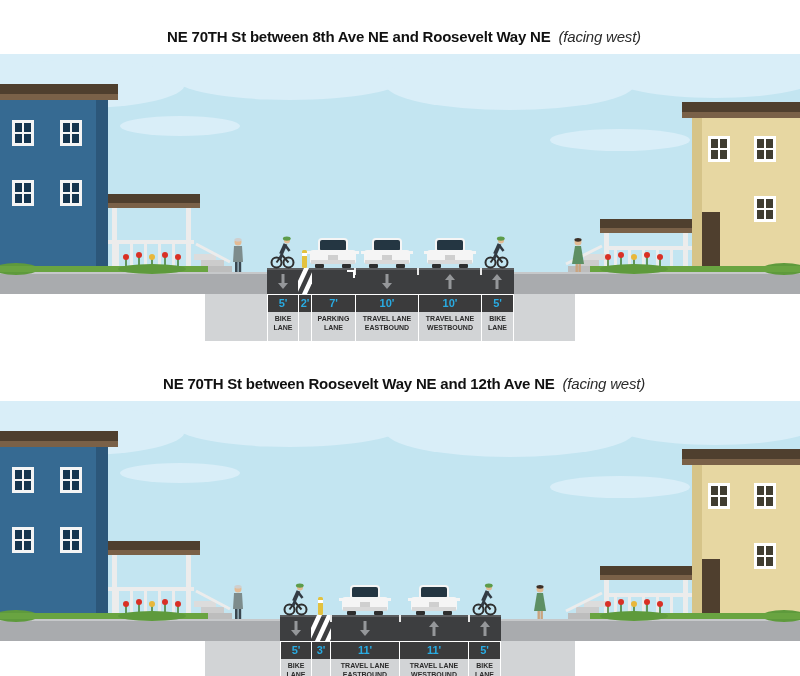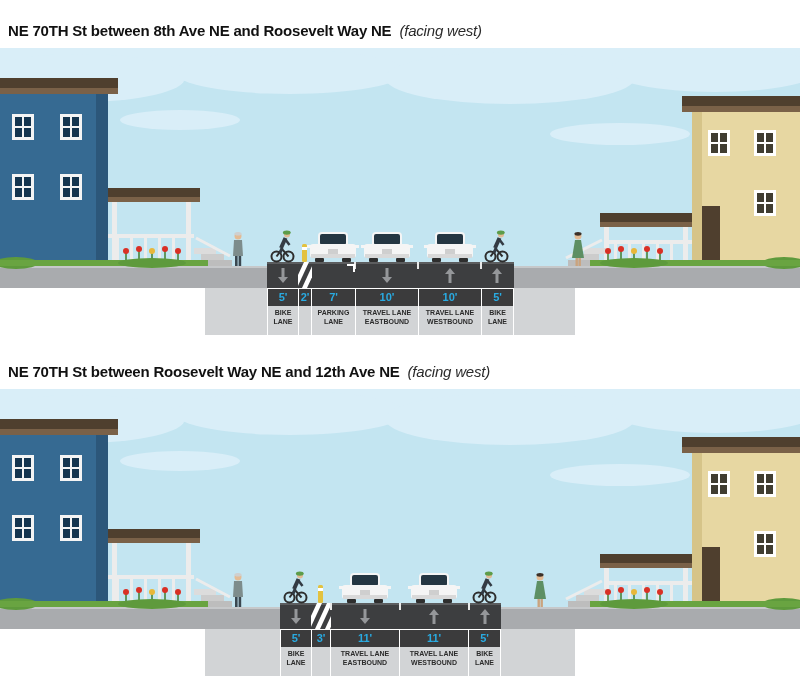--- a/index.html
+++ b/index.html
@@ -1,20 +1,20 @@
 <!DOCTYPE html>
 <html><head>
 <meta charset="utf-8">
 <style>
   html,body { margin:0; padding:0; background:#ffffff; }
   body { width:800px; min-height:676px; font-family:"Liberation Sans",sans-serif; }
   .panel { padding-top:10px; }
   .panel + .panel { padding-top:16px; }
-  h2.sec-title { margin:12px 0 8px 8px; font-size:15px; line-height:1.2; color:#111111;
-                 font-weight:bold; letter-spacing:-0.2px; }
+  h2.sec-title { margin:18px 0 8px 8px; font-size:15px; line-height:1.2; color:#111111;
+                 font-weight:bold; letter-spacing:-0.2px;text-align:center; }
   h2.sec-title .suffix { font-weight:normal; font-style:italic; color:#2b2b2b; margin-left:4px; }
   svg.scene { display:block; width:800px; height:240px; }
   .xsection { width:800px; }
   .ground { margin-left:205px; width:370px; height:47px; background:#d2d4d6; }
   .roadcols { display:flex; height:47px; }
   .lane-col { box-sizing:border-box; border-right:1px solid #ffffff; display:flex; flex-direction:column; }
   .lane-col:first-child { border-left:1px solid #ffffff; }
   .lane-num { height:17px; background:#3b3b3c; border-top:1px solid #ffffff;
               color:#29abe2; font-weight:bold; font-size:11px; line-height:16px;
               text-align:center; white-space:nowrap; }

